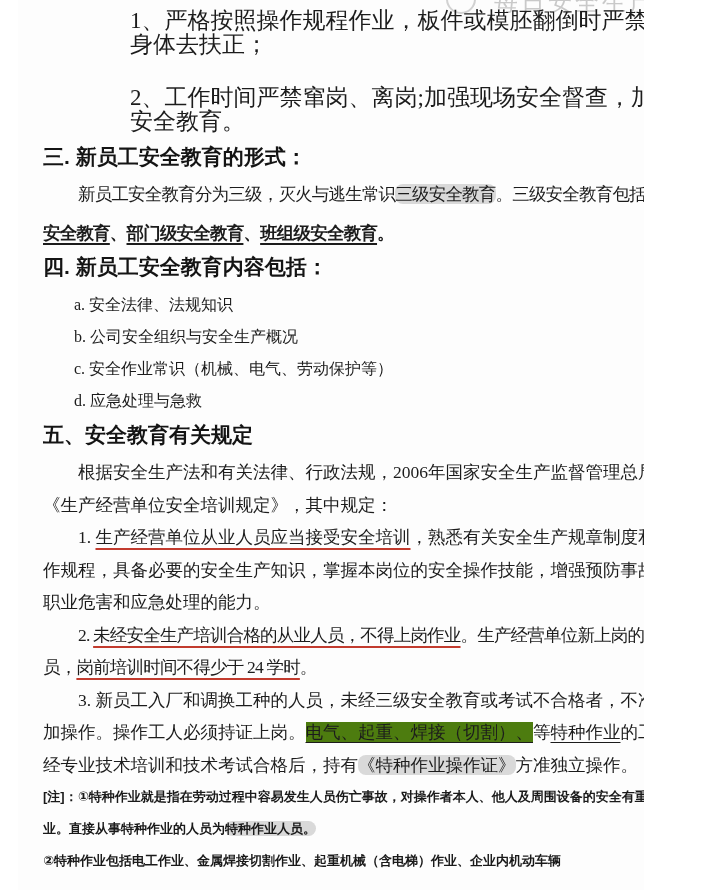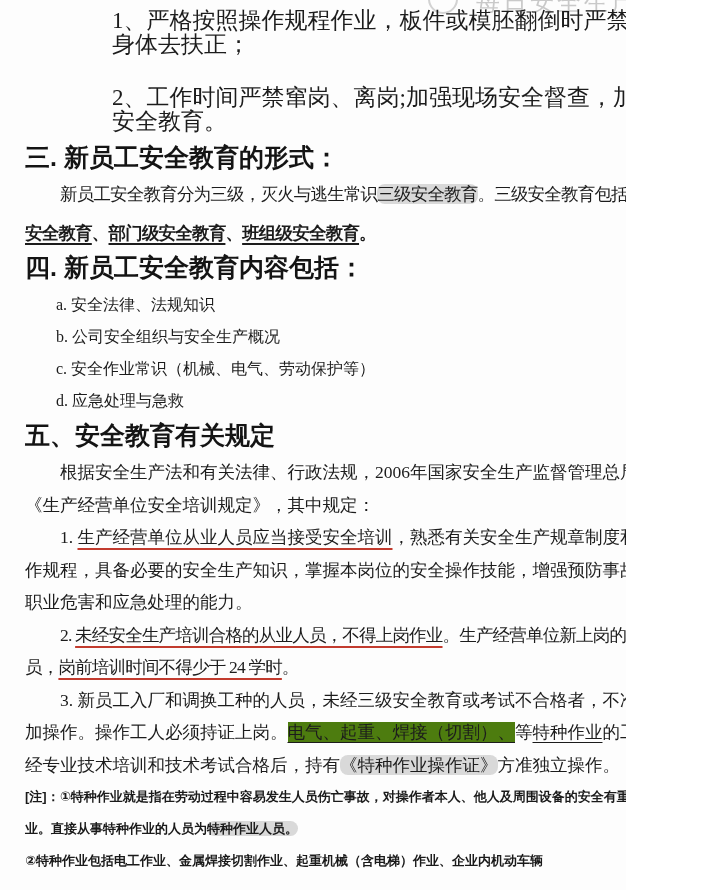--- a/index.html
+++ b/index.html
@@ -3,41 +3,42 @@
 <meta charset="utf-8">
 <style>
   html,body{margin:0;padding:0;background:#ffffff;}
   .page{
     position:relative;
     width:626px;height:890px;
     background:#fdfdfd;
     overflow:hidden;
     font-family:"Liberation Serif","DejaVu Serif",serif;
     color:#1c1c1c;
+    margin-left:18px;
   }
   .watermark{
     position:absolute;top:-14px;right:-12px;
     font-family:"Liberation Sans","DejaVu Sans",sans-serif;
     color:#c9c9c9;font-size:24px;letter-spacing:3px;
     white-space:nowrap;user-select:none;
   }
   .wm-circle{
     position:absolute;top:-16px;right:168px;
     width:26px;height:26px;border:2px solid #d2d2d2;border-radius:50%;
   }
   .content{position:absolute;left:25px;top:0;width:680px;}
   p,h2{margin:0;padding:0;}
   .num-li{
     margin-top:9px;padding-left:87px;
     font-size:23px;line-height:24px;
   }
   .num-li2{margin-top:29px;}
   h2{
     font-family:"Liberation Sans","DejaVu Sans",sans-serif;
-    font-weight:bold;font-size:25px;line-height:26px;color:#141414;
+    font-weight:bold;font-size:21px;line-height:26px;color:#141414;
   }
   .h3{margin-top:10px;}
   .h4{margin-top:1px;}
   .h5{margin-top:5px;}
   .para{font-size:17.5px;text-indent:2em;}
   .s3{margin-top:5px;line-height:39px;}
   .tight{letter-spacing:-0.8px;}
   .alpha-list{margin-top:9px;}
   .alpha-item{font-size:16px;line-height:32px;padding-left:31px;}
   .s5{line-height:32.5px;}

